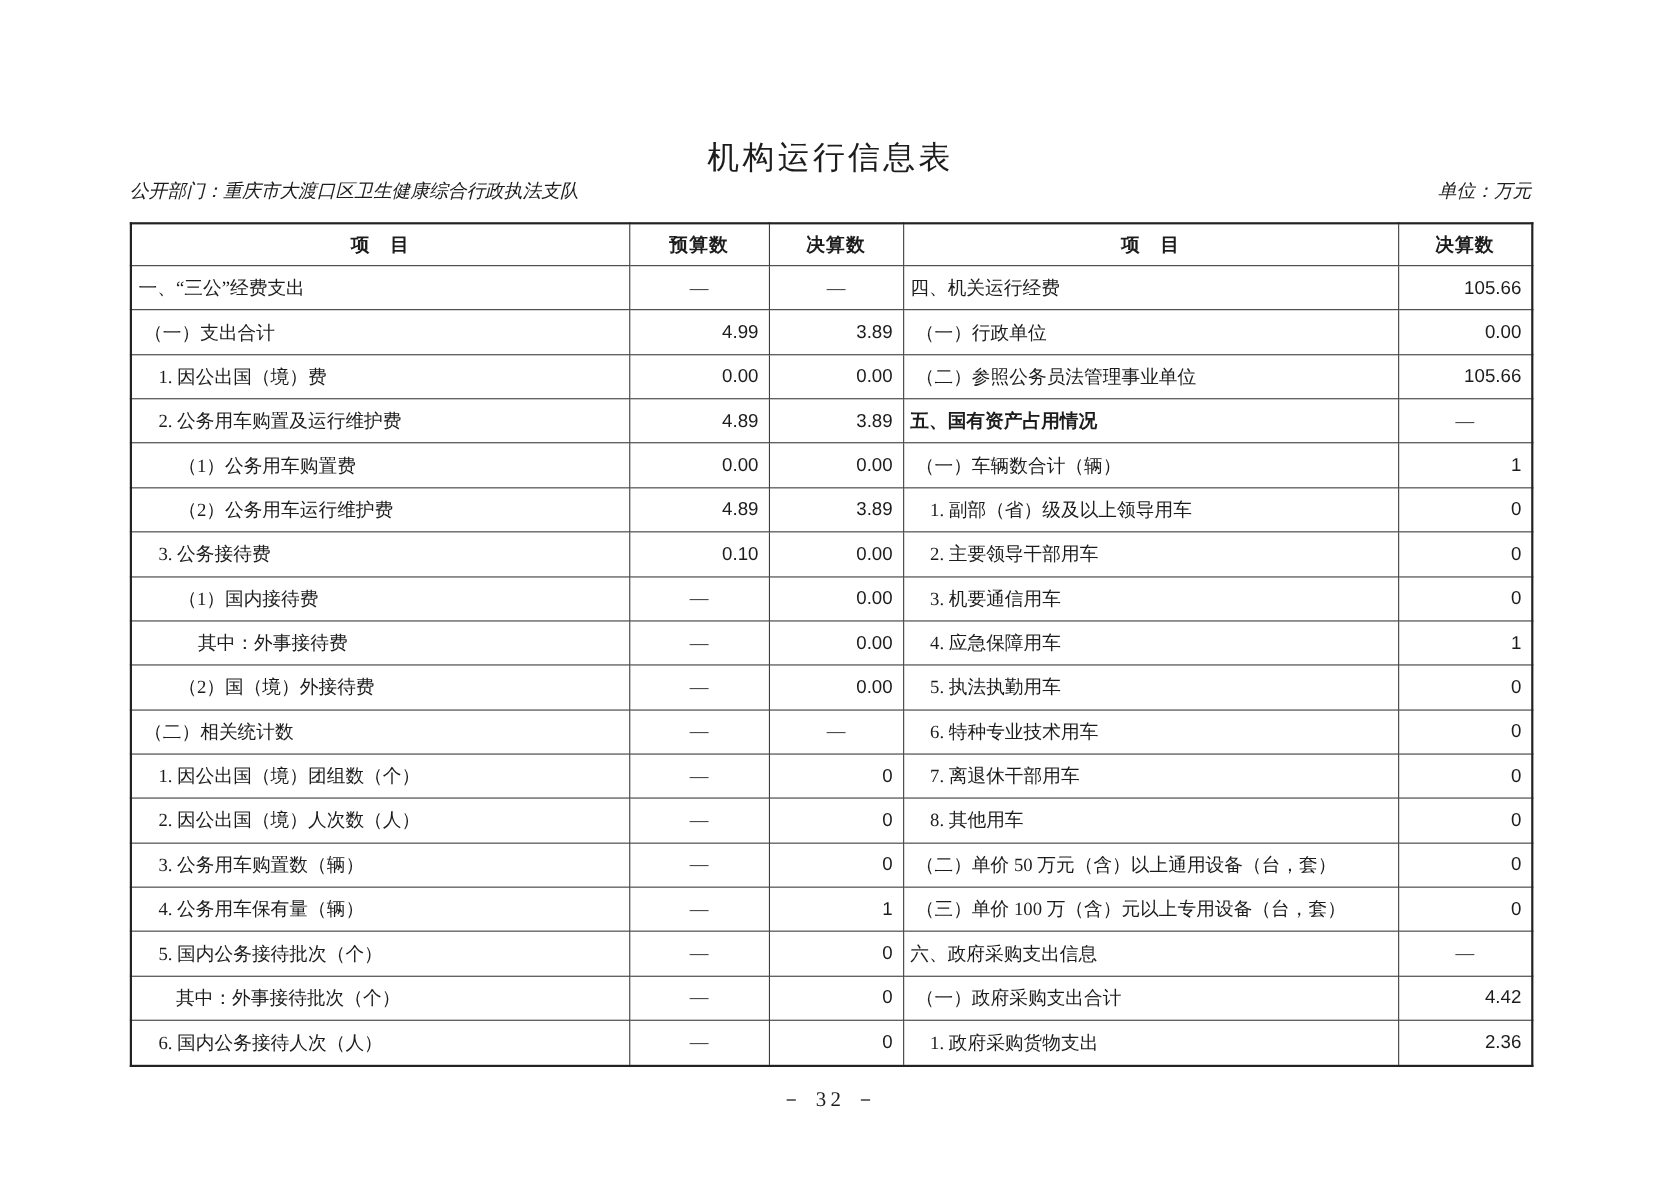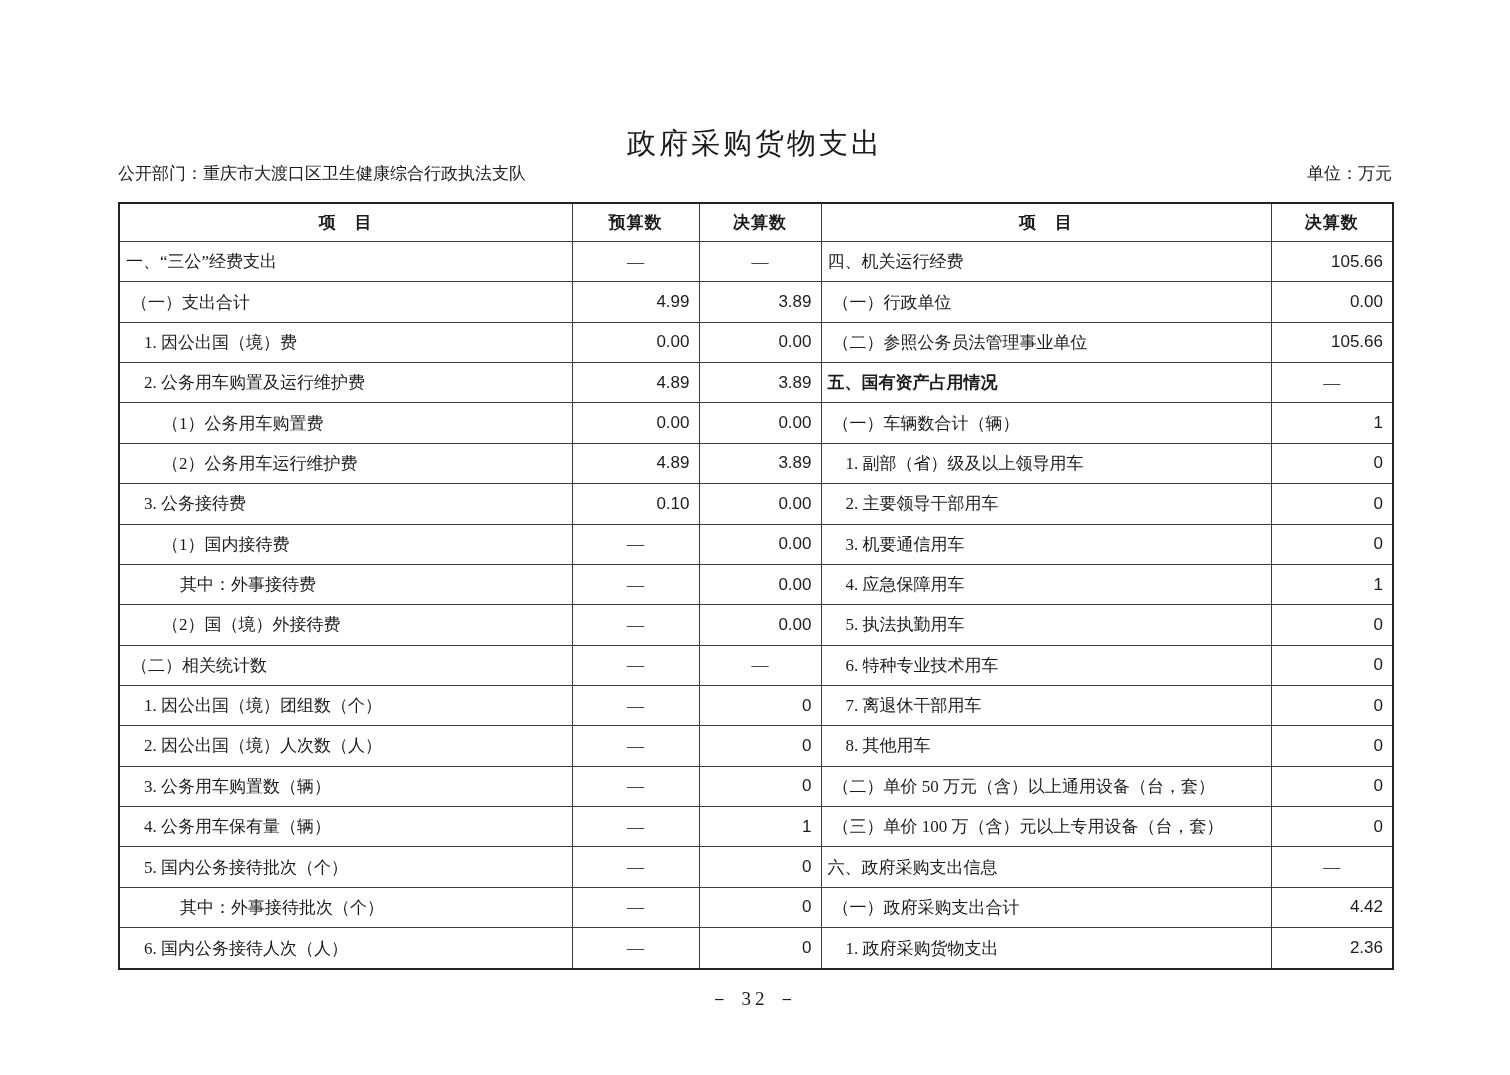--- a/index.html
+++ b/index.html
@@ -14,20 +14,21 @@
   .doc-title{
     position:absolute;top:124px;left:0;width:100%;
     text-align:center;
     font-size:29px;letter-spacing:3px;
     font-weight:400;
   }
   .meta-row{
     position:absolute;top:162px;left:118px;width:1274px;
     display:flex;justify-content:space-between;align-items:flex-start;
     font-size:17px;
+    font-style:italic;
   }
   table.info-table{
     position:absolute;left:118px;top:202px;
     width:1274px;height:768px;
     border-collapse:collapse;table-layout:fixed;
     border:2px solid #222222;
   }
   .info-table th,.info-table td{
     border:1px solid #3d3d3d;
     padding:0;
@@ -59,21 +60,21 @@
     position:absolute;top:986px;left:0;width:100%;
     text-align:center;
     font-size:19px;letter-spacing:4px;
   }
 </style>
 </head>
 <body>
 
 <div class="page">
 
-  <div class="doc-title">政府采购货物支出</div>
+  <div class="doc-title">机构运行信息表</div>
 
   <div class="meta-row">
     <span>公开部门：重庆市大渡口区卫生健康综合行政执法支队</span>
     <span>单位：万元</span>
   </div>
 
   <table class="info-table">
     <colgroup>
       <col style="width:453px">
         <col style="width:127px">
@@ -197,21 +198,21 @@
           <td class="num">0</td>
         </tr>
         <tr>
           <td class="item" style="padding-left: 24px;">5. 国内公务接待批次（个）</td>
           <td class="num dash">—</td>
           <td class="num">0</td>
           <td class="item" style="padding-left: 6px;">六、政府采购支出信息</td>
           <td class="num dash">—</td>
         </tr>
         <tr>
-          <td class="item" style="padding-left: 60px; font-family: Liberation Serif, serif;">其中：外事接待批次（个）</td>
+          <td class="item" style="padding-left: 40px; font-family: Liberation Serif, serif;">其中：外事接待批次（个）</td>
           <td class="num dash">—</td>
           <td class="num">0</td>
           <td class="item" style="padding-left: 11px;">（一）政府采购支出合计</td>
           <td class="num">4.42</td>
         </tr>
         <tr>
           <td class="item" style="padding-left: 24px;">6. 国内公务接待人次（人）</td>
           <td class="num dash">—</td>
           <td class="num">0</td>
           <td class="item" style="padding-left: 24px;">1.  政府采购货物支出</td>

